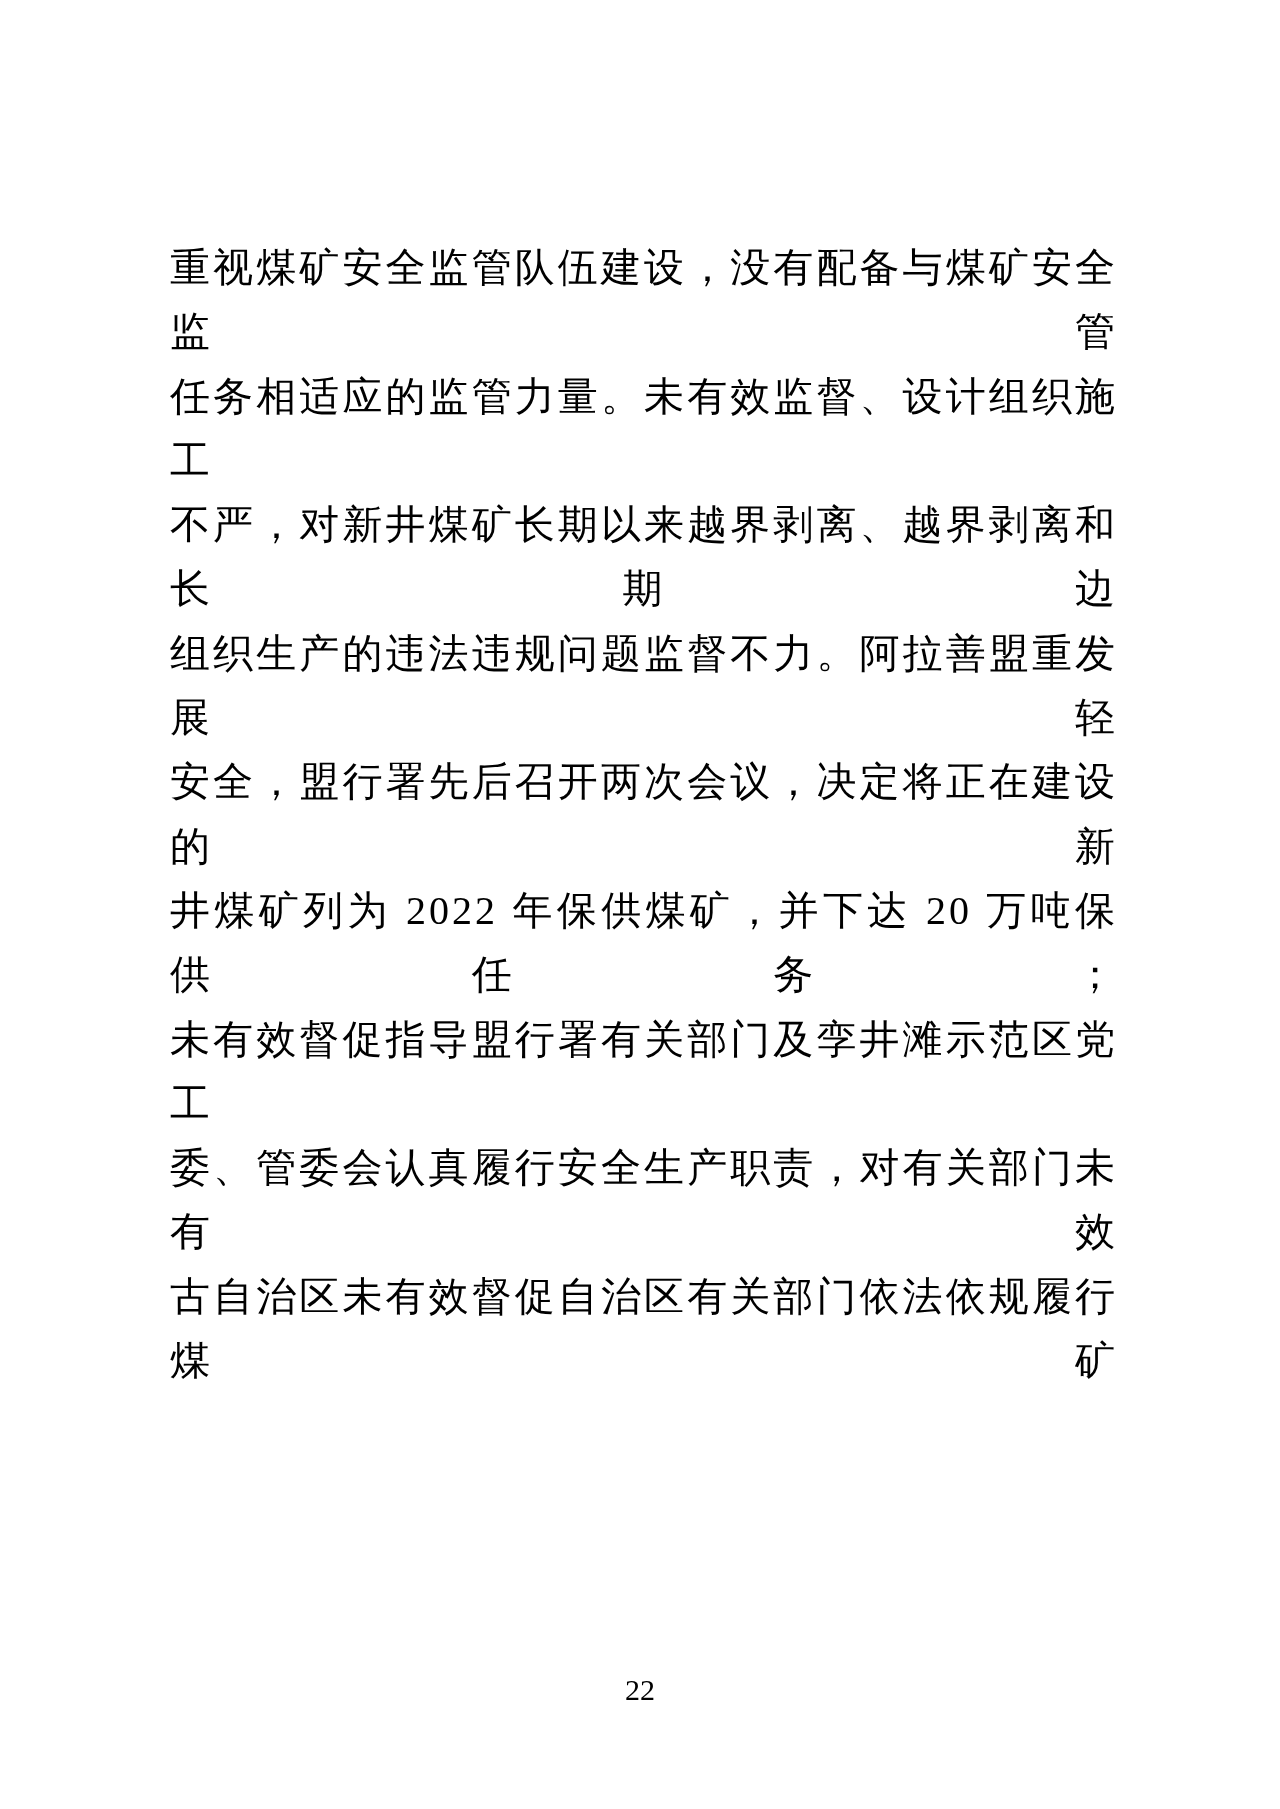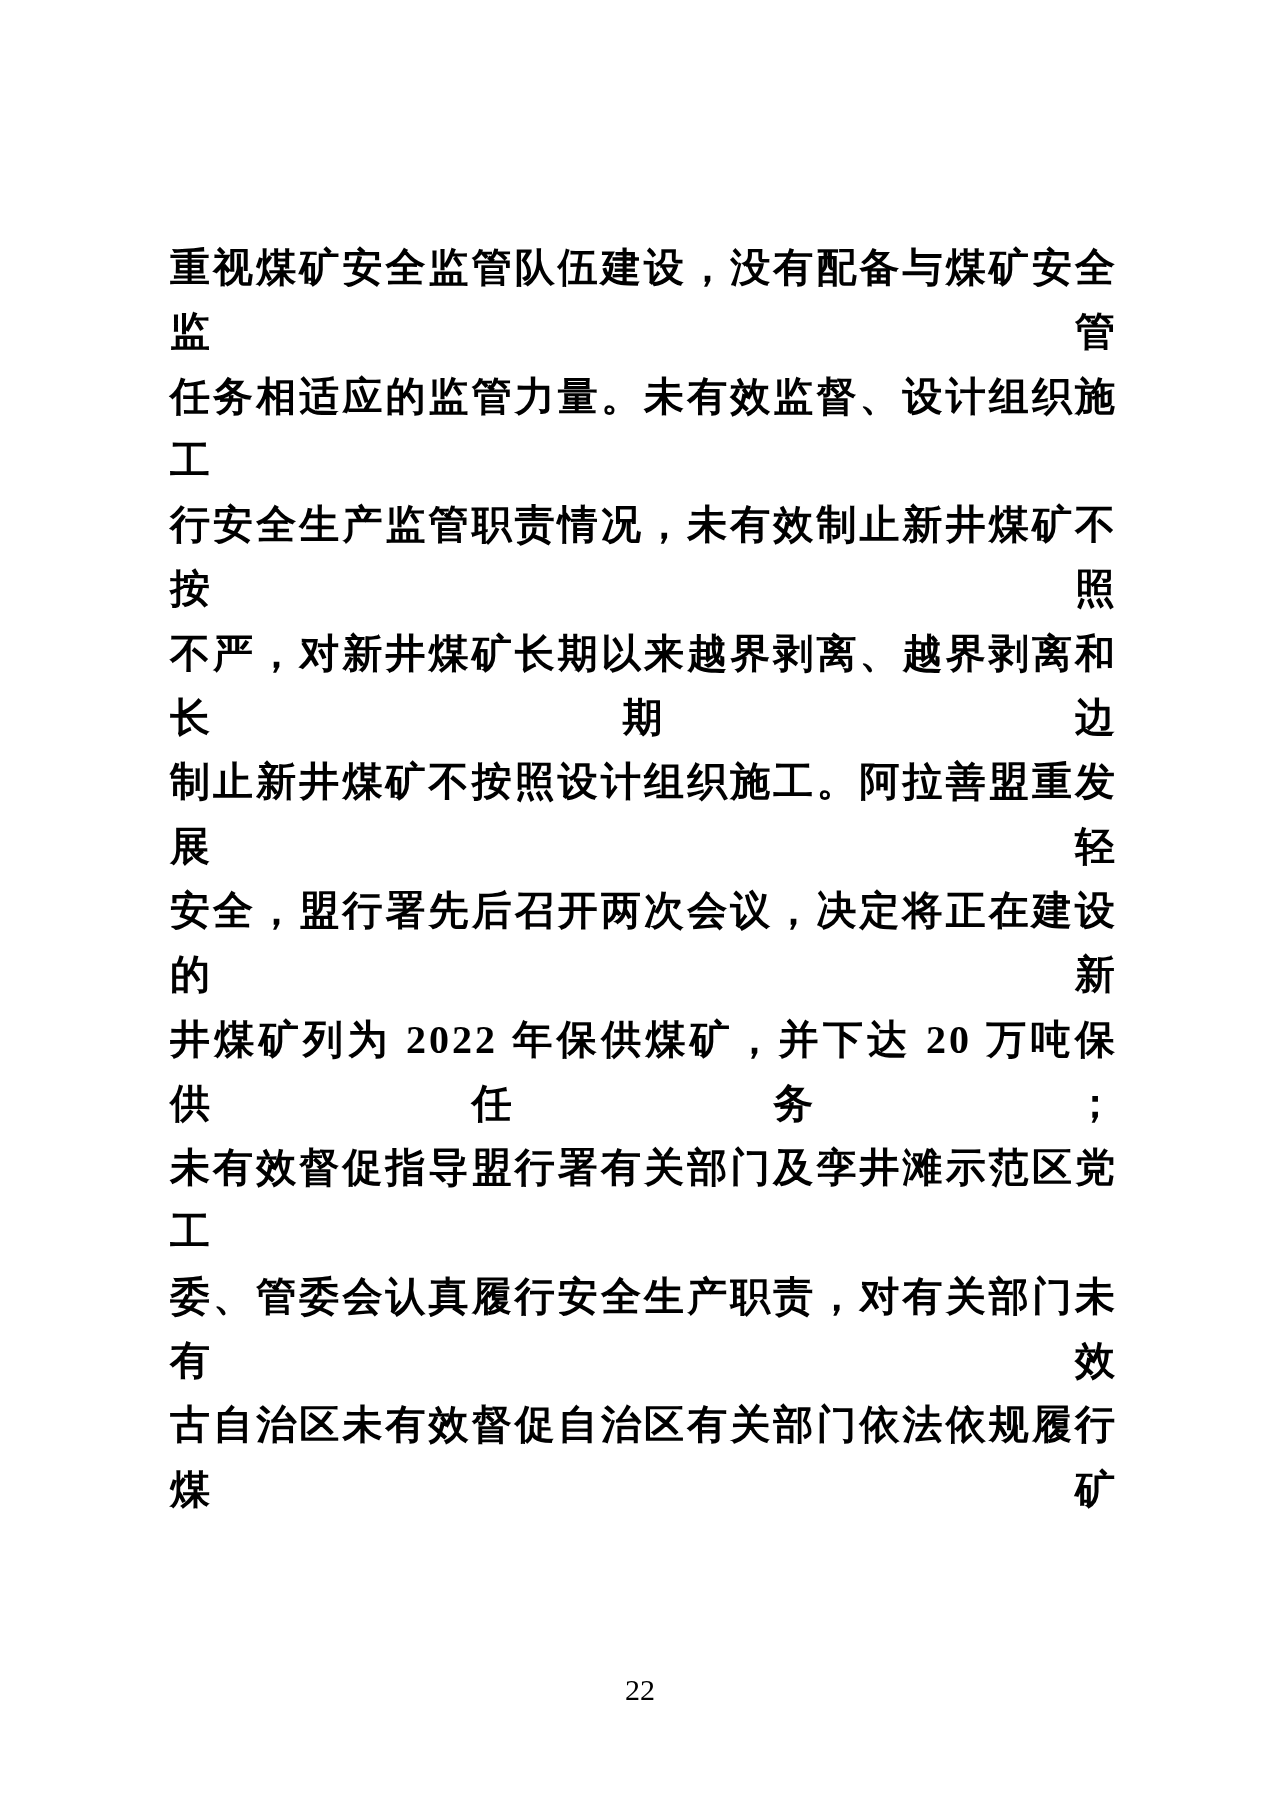--- a/index.html
+++ b/index.html
@@ -23,41 +23,39 @@
   }
   .line {
     font-size: 40px;
     line-height: 64.3px;
     letter-spacing: 3px;
     white-space: normal;
   }
   .line.justify {
     text-align: justify;
     text-align-last: justify;
-    font-weight: bold;
   }
   .page-number {
     position: absolute;
     top: 1672px;
     left: 0;
     width: 1280px;
     text-align: center;
     font-size: 30px;
     line-height: 36px;
   }
 </style>
 </head>
 <body>
 
 <div class="doc">
     <div class="line body justify"><span>重视煤矿安全监管队伍建设，没有配备与煤矿安全监管</span></div>
     <div class="line body justify"><span>任务相适应的监管力量。未有效监督、设计组织施工</span></div>
-    <div class="line body justify"><span>行安全生产监管职责情况，未有效制止新井煤矿不按照</span></div>
     <div class="line body justify"><span>不严，对新井煤矿长期以来越界剥离、越界剥离和长期边</span></div>
-    <div class="line body justify"><span>制止新井煤矿不按照设计组织施工。阿拉善盟重发展轻</span></div>
+    <div class="line body justify"><span>组织生产的违法违规问题监督不力。阿拉善盟重发展轻</span></div>
     <div class="line body justify"><span>安全，盟行署先后召开两次会议，决定将正在建设的新</span></div>
     <div class="line body justify"><span>井煤矿列为 2022 年保供煤矿，并下达 20 万吨保供任务；</span></div>
     <div class="line body justify"><span>未有效督促指导盟行署有关部门及孪井滩示范区党工</span></div>
     <div class="line body justify"><span>委、管委会认真履行安全生产职责，对有关部门未有效</span></div>
     <div class="line body justify"><span>古自治区未有效督促自治区有关部门依法依规履行煤矿</span></div>
   </div>
 
 <div class="page-number">22</div>
 
 </body></html>

